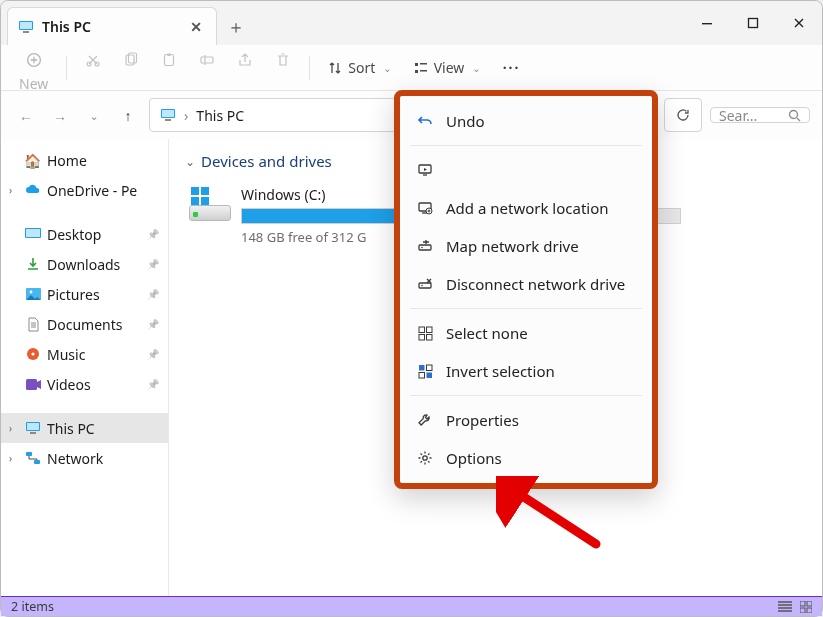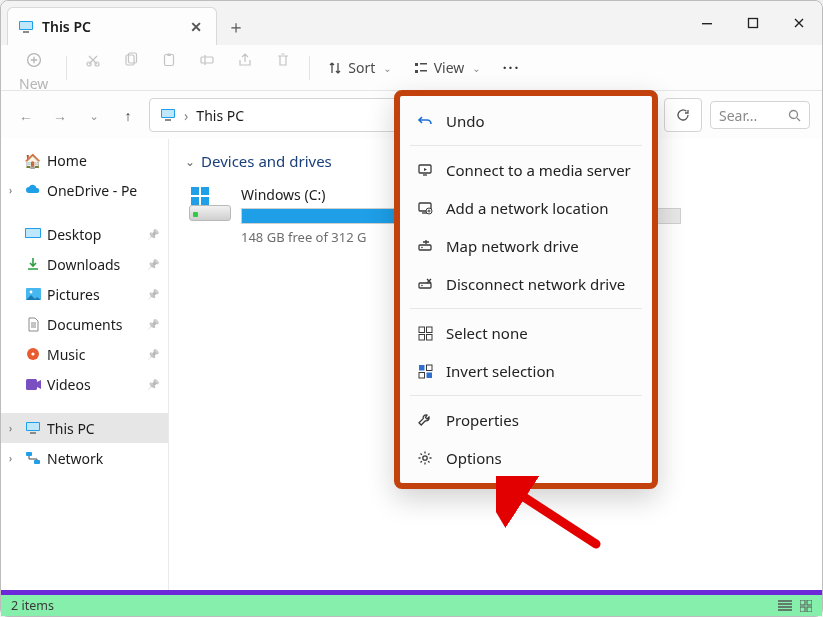--- a/index.html
+++ b/index.html
@@ -69,21 +69,21 @@
     padding:0 12px;
   }
   .navarrow { width:26px; height:26px; display:flex;align-items:center;justify-content:center; color:#8f8f8f; border-radius:4px;}
   .navarrow.enabled { color:#3a3a3a; }
   .addr {
     flex:1; height:34px; border:1px solid #d4d4d4; border-radius:4px;
     display:flex; align-items:center; gap:8px; padding:0 10px; background:#fff;
   }
   .refresh { width:38px; height:34px; border:1px solid #d4d4d4; border-radius:4px; display:flex;align-items:center;justify-content:center; background:#fff; color:#555;}
   .search {
-    width:100px; height:28px; border:1px solid #d4d4d4; border-radius:4px; background:#fff;
+    width:100px; height:16px; border:1px solid #d4d4d4; border-radius:4px; background:#fff;
     display:flex; align-items:center; padding:0 8px; color:#8a8a8a; gap:6px; overflow:hidden;
   }
   .search span:first-child { white-space:nowrap; overflow:hidden; text-overflow:ellipsis; flex:1;}
 
   
   .body { flex:1; display:flex; background:#fff; min-height:0;}
   .sidebar {
     width:168px; border-right:1px solid #eaeaea;
     padding:6px 0; overflow:hidden;
   }
@@ -136,21 +136,21 @@
   .msep { height:1px; background:#e6e6e6; margin:5px 10px; }
 
   
   .arrow {
     position:absolute; left:496px; top:476px; z-index:60;
     pointer-events:none;
   }
 
   
   .status {
-    height:26px; border-top:5px solid #6d28d9; background:#86efac;
+    height:20px; border-top:1px solid #6d28d9; background:#c4b5fd;
     display:flex; align-items:center; padding:0 10px; font-size:12.5px; color:#3a3a3a;
   }
   .status .right { margin-left:auto; display:flex; gap:8px; color:#555; }
 
   
   svg { display:block; }
 </style>
 </head>
 <body>
 
@@ -457,21 +457,20 @@
   </div>
   <div class="msep"></div>
   <div class="mitem">
     <span class="mico">
         <svg width="16" height="16" viewBox="0 0 16 16">
           <rect x="2" y="3" width="12" height="8" rx="1" fill="none" stroke="#3a3a3a" stroke-width="1.3"></rect>
           <path d="M6 13h4" stroke="#3a3a3a" stroke-width="1.3"></path>
           <path d="M7 6l3 1.5L7 9z" fill="#3a3a3a"></path>
         </svg>
       </span>
-    <span>Connect to a media server</span>
   </div>
   <div class="mitem">
     <span class="mico">
         <svg width="16" height="16" viewBox="0 0 16 16">
           <rect x="2" y="3" width="12" height="8" rx="1" fill="none" stroke="#3a3a3a" stroke-width="1.3"></rect>
           <path d="M5 13h6" stroke="#3a3a3a" stroke-width="1.3"></path>
           <circle cx="12" cy="11" r="3" fill="#fff" stroke="#3a3a3a"></circle>
           <path d="M12 9.5v3M10.5 11h3" stroke="#3a3a3a"></path>
         </svg>
       </span>

